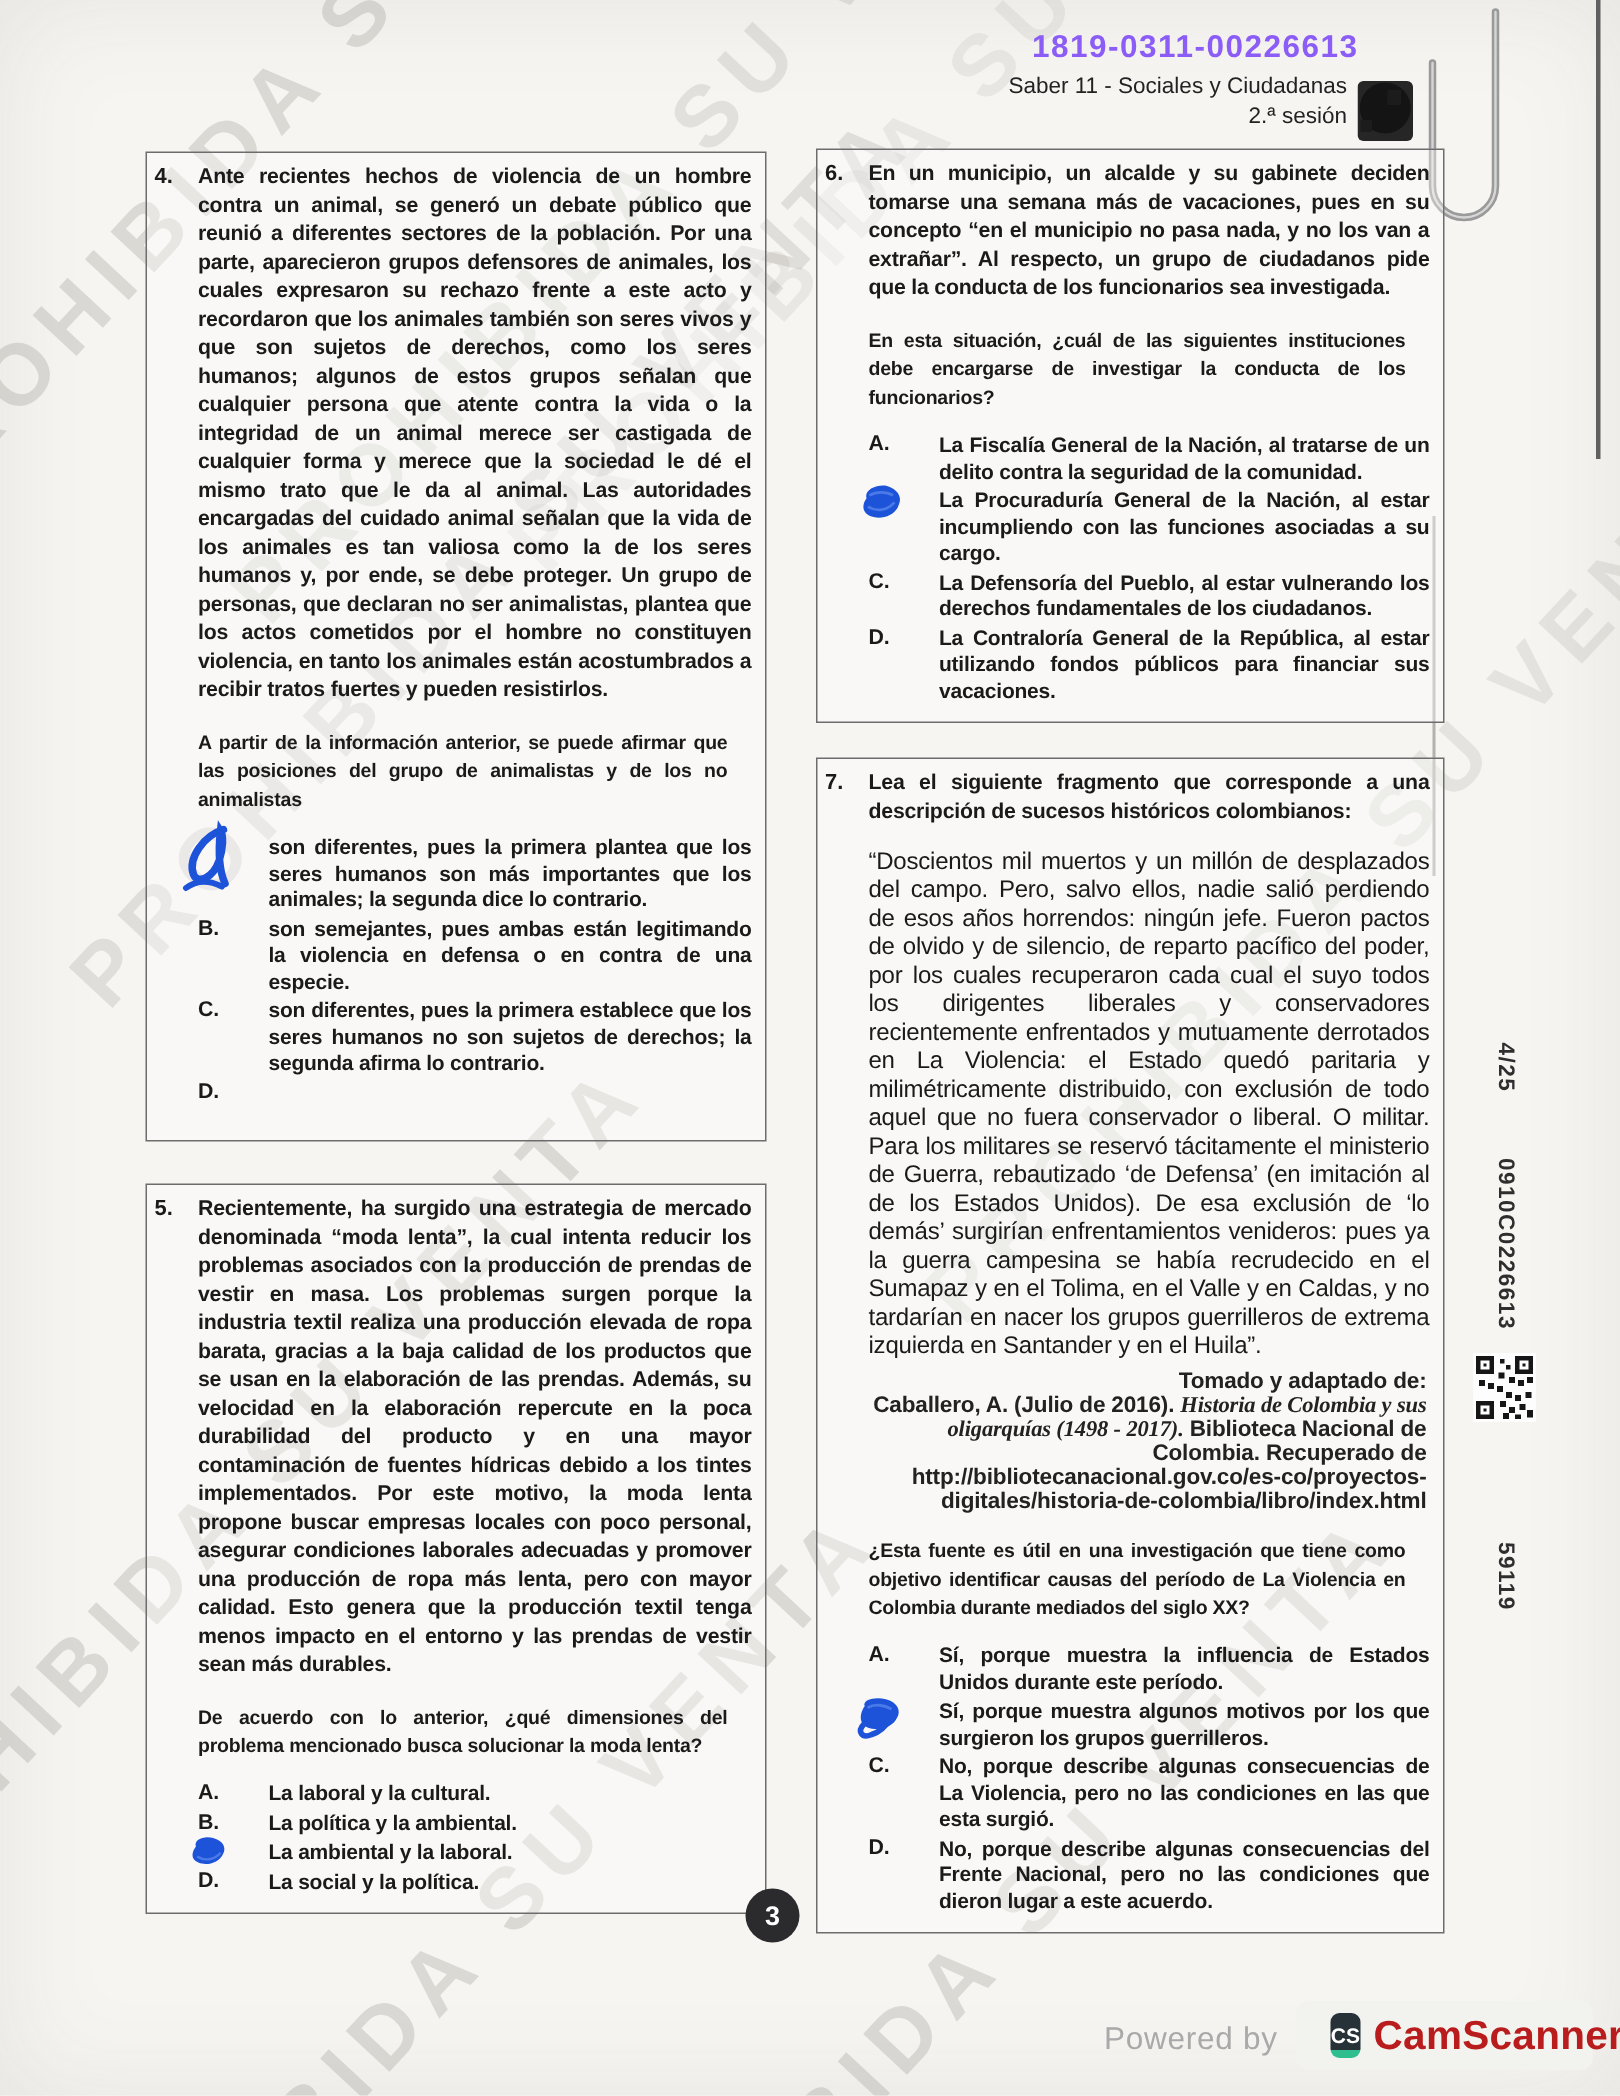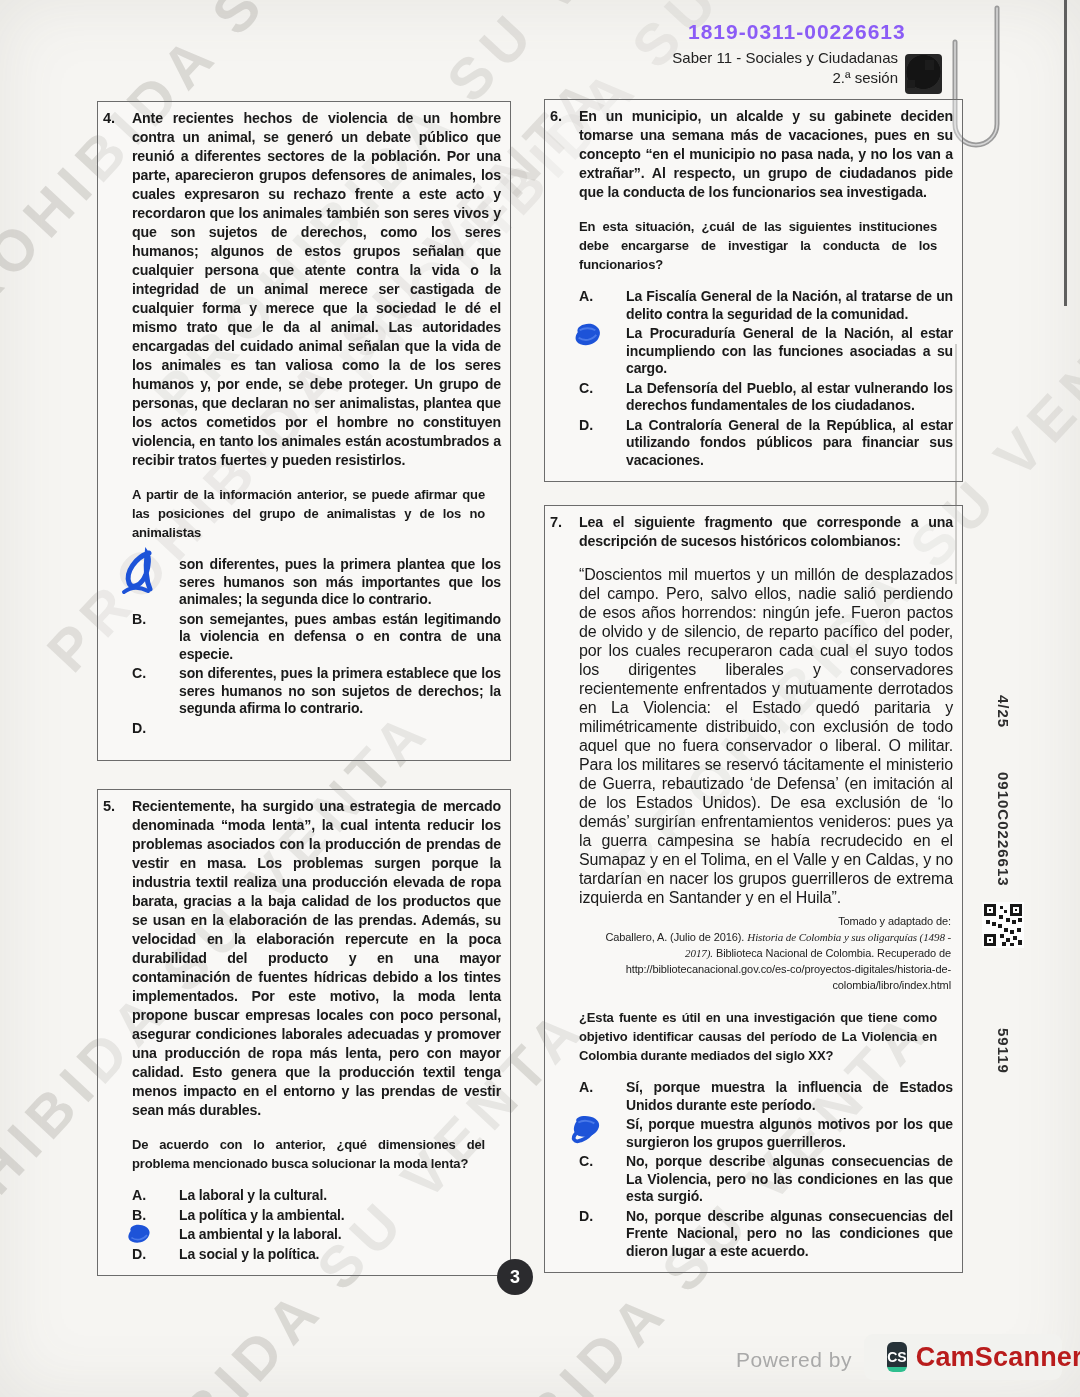--- a/index.html
+++ b/index.html
@@ -49,21 +49,21 @@
   .stem{font-size:13px;font-weight:bold;line-height:19px;text-align:justify;
     letter-spacing:-.15px;margin:15px 16px 14px 29px;}
   .quote{font-size:16px;font-weight:normal;line-height:19px;text-align:justify;
     letter-spacing:-.15px;margin:14px 0 6px 29px;}
   .opts{margin-left:29px;}
   .opt{display:flex;position:relative;margin-bottom:2px;}
   .opt-letter{width:47px;flex:none;font-weight:bold;font-size:14.2px;line-height:17.5px;}
   .opt-text{flex:1;font-size:14px;font-weight:bold;line-height:17.5px;
     text-align:justify;letter-spacing:-.15px;}
   
-  .cite{margin:4px 2px 10px 29px;text-align:right;font-size:11px;font-weight:normal;
+  .cite{margin:4px 2px 10px 29px;text-align:right;font-size:15px;font-weight:bold;
     line-height:16px;letter-spacing:-.1px;color:#222;}
   .cite .book{font-style:italic;font-family:"Liberation Serif","DejaVu Serif",serif;}
   
   .mark{position:absolute;pointer-events:none;}
   .mark-scribble{left:-14px;top:-10px;width:42px;height:50px;}
   .mark-blob{left:-8px;top:-4px;width:34px;height:28px;}
   .mark-blob-tail{left:-14px;top:-2px;width:40px;height:34px;}
   
   .page-circle{position:absolute;left:497px;top:1259px;width:36px;height:36px;
     border-radius:50%;background:#2b2b2e;color:#fff;font-weight:bold;font-size:18px;

